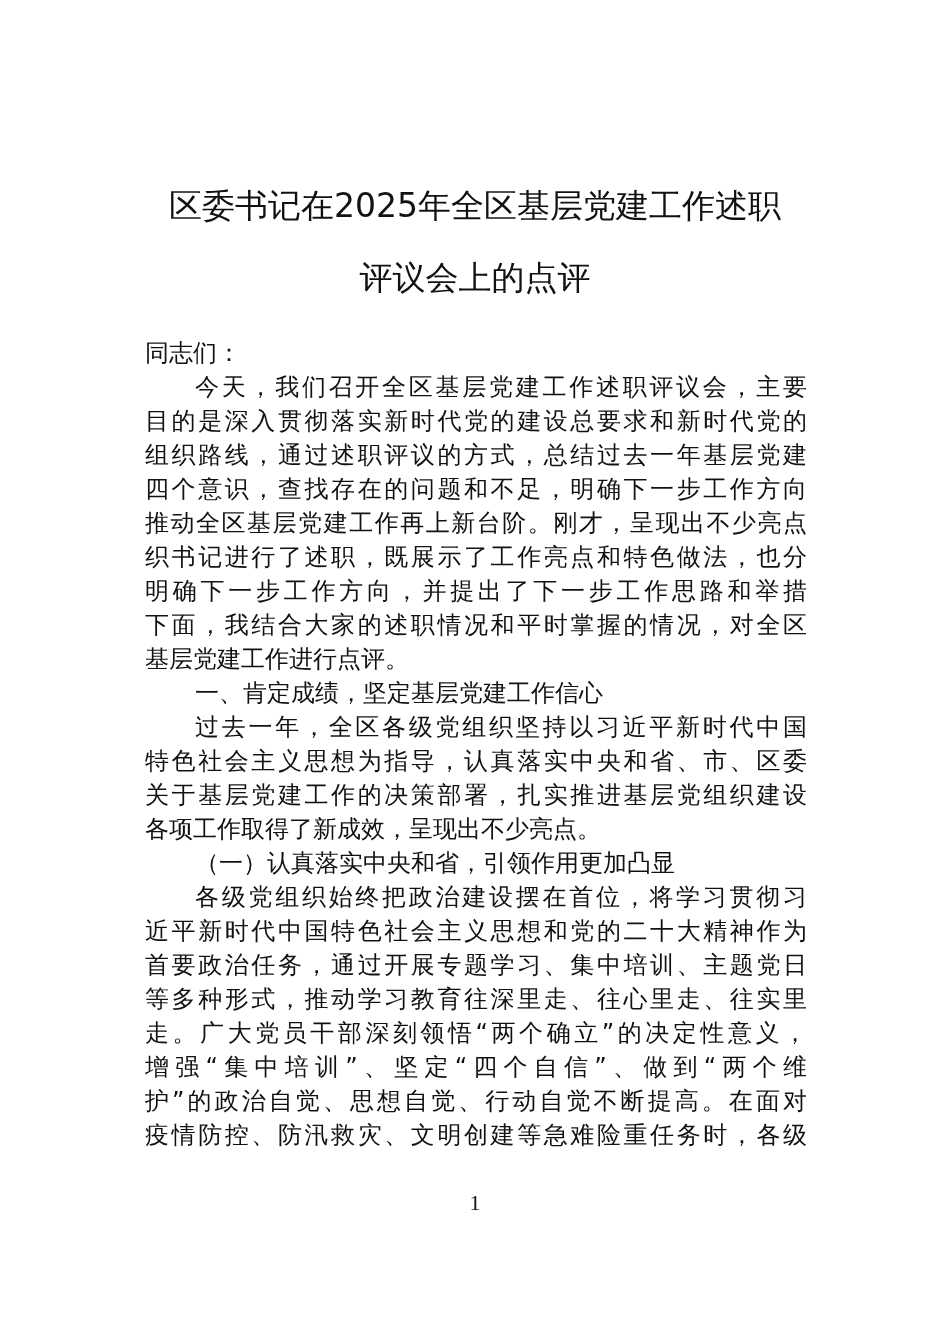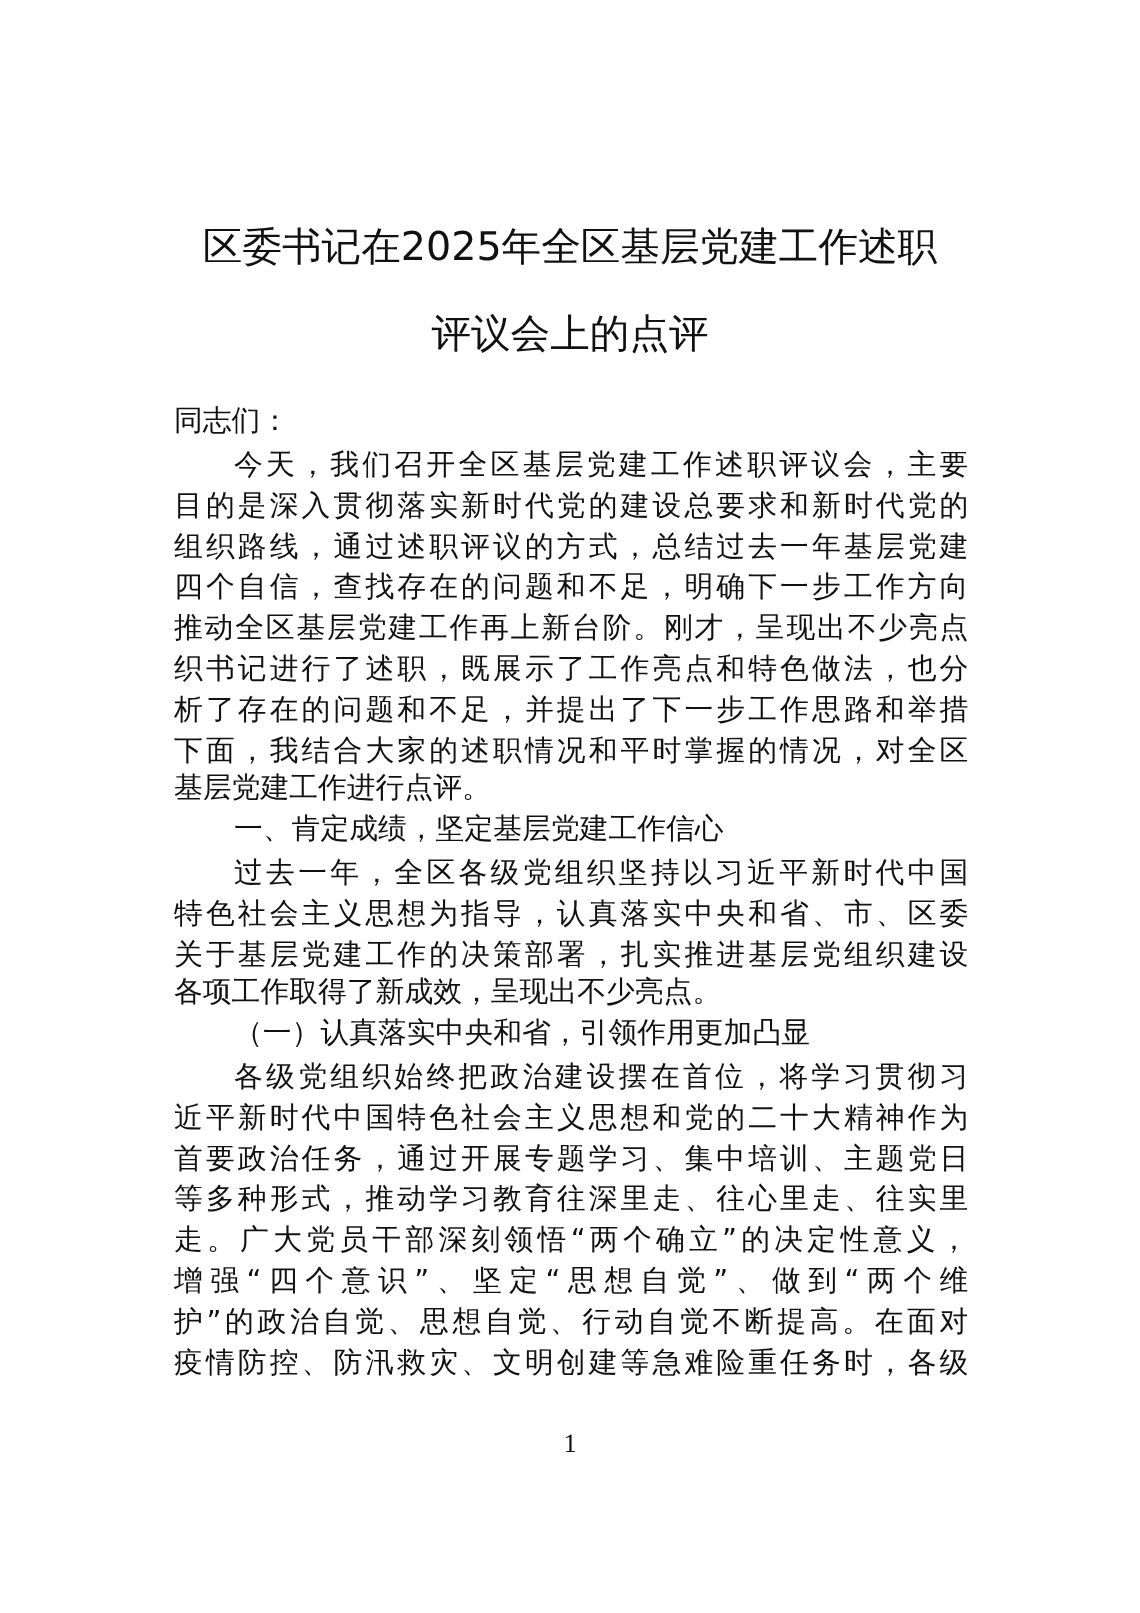--- a/index.html
+++ b/index.html
@@ -43,21 +43,21 @@
     font-size: 24px;
     line-height: 34px;
   }
   .line {
     display: block;
     white-space: nowrap;
     height: 34px;
     text-align: justify;
     text-align-last: justify;
   }
-  .line.last { text-align-last: left; font-family: Liberation Mono, monospace; }
+  .line.last { text-align-last: left; }
   .line.indent { padding-left: 50px; }
   .page-number {
     position: absolute;
     left: 0;
     width: 950px;
     top: 1190px;
     text-align: center;
     font-family: "Liberation Serif", "DejaVu Serif", serif;
     font-size: 22px;
   }
@@ -70,37 +70,37 @@
     <span>区委书记在2025年全区基层党建工作述职</span>
     <span>评议会上的点评</span>
   </h1>
 
   <div class="body">
     <span class="line last">同志们：</span>
     <div id="lines">
         <span class="line indent">今天，我们召开全区基层党建工作述职评议会，主要</span>
         <span class="line">目的是深入贯彻落实新时代党的建设总要求和新时代党的</span>
         <span class="line">组织路线，通过述职评议的方式，总结过去一年基层党建</span>
-        <span class="line">四个自信，查找存在的问题和不足，明确下一步工作方向</span>
+        <span class="line">四个意识，查找存在的问题和不足，明确下一步工作方向</span>
         <span class="line">推动全区基层党建工作再上新台阶。刚才，呈现出不少亮点</span>
         <span class="line">织书记进行了述职，既展示了工作亮点和特色做法，也分</span>
-        <span class="line">析了存在的问题和不足，并提出了下一步工作思路和举措</span>
+        <span class="line">明确下一步工作方向，并提出了下一步工作思路和举措</span>
         <span class="line">下面，我结合大家的述职情况和平时掌握的情况，对全区</span>
         <span class="line last">基层党建工作进行点评。</span>
         <span class="line indent last">一、肯定成绩，坚定基层党建工作信心</span>
         <span class="line indent">过去一年，全区各级党组织坚持以习近平新时代中国</span>
         <span class="line">特色社会主义思想为指导，认真落实中央和省、市、区委</span>
         <span class="line">关于基层党建工作的决策部署，扎实推进基层党组织建设</span>
         <span class="line last">各项工作取得了新成效，呈现出不少亮点。</span>
         <span class="line indent last">（一）认真落实中央和省，引领作用更加凸显</span>
         <span class="line indent">各级党组织始终把政治建设摆在首位，将学习贯彻习</span>
         <span class="line">近平新时代中国特色社会主义思想和党的二十大精神作为</span>
         <span class="line">首要政治任务，通过开展专题学习、集中培训、主题党日</span>
         <span class="line">等多种形式，推动学习教育往深里走、往心里走、往实里</span>
         <span class="line">走。广大党员干部深刻领悟“两个确立”的决定性意义，</span>
-        <span class="line">增强“四个意识”、坚定“思想自觉”、做到“两个维</span>
+        <span class="line">增强“集中培训”、坚定“四个自信”、做到“两个维</span>
         <span class="line">护”的政治自觉、思想自觉、行动自觉不断提高。在面对</span>
         <span class="line">疫情防控、防汛救灾、文明创建等急难险重任务时，各级</span>
       </div>
   </div>
 
   <div class="page-number">1</div>
 </div>
 
 </body></html>

